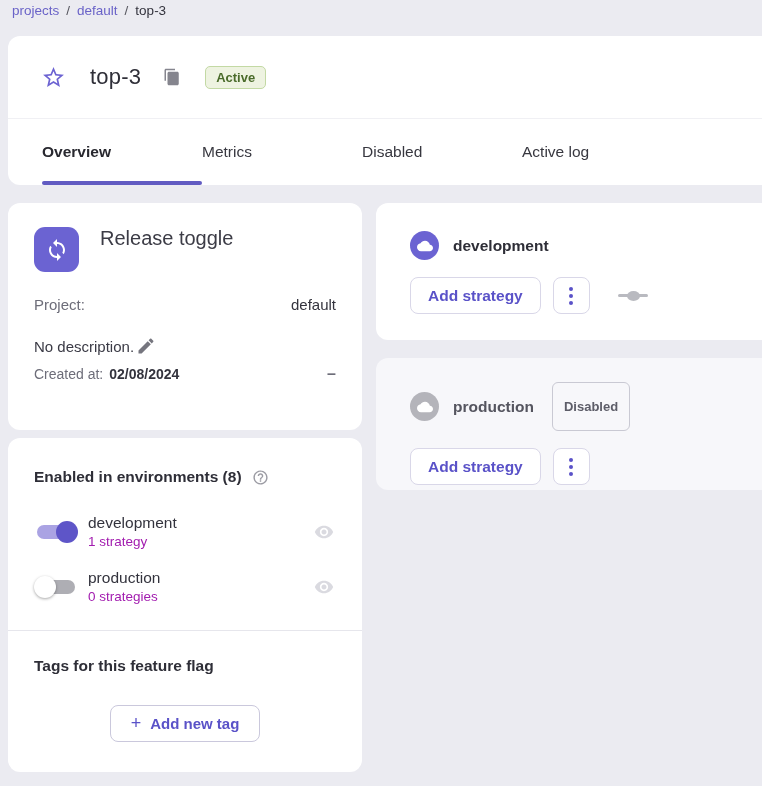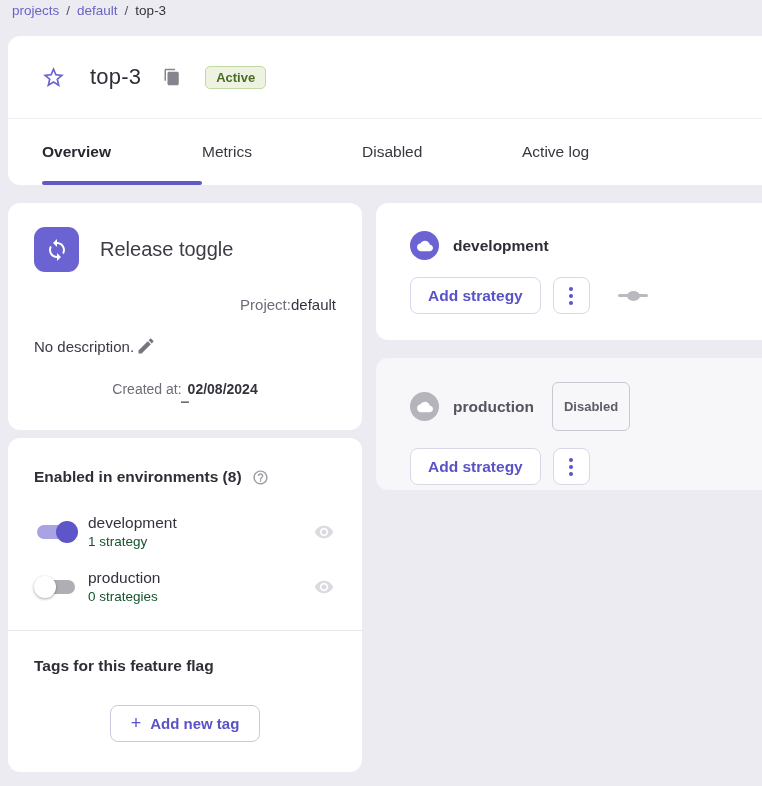--- a/index.html
+++ b/index.html
@@ -30,44 +30,44 @@
     background:#eef3e1; border:1px solid #c3d9a4; border-radius:5px; padding:3px 10px;
   }
   .tabs { position:absolute; left:34px; bottom:0; height:66px; display:flex; }
   .tab { width:160px; height:100%; display:flex; align-items:center; 
          font-size:15.5px; color:#37373f; cursor:pointer; position:relative; }
   .tab.active { font-weight:700; color:#28282f; }
   .tab .indicator { position:absolute; left:0; right:0; bottom:0; height:4px; background:#615bc2; border-radius:2px; }
 
   
   .flag-card { left:8px; top:203px; width:354px; height:227px; padding:24px 26px; }
-  .flag-type-row { display:flex; align-items:center; gap:21px; }
+  .flag-type-row { display:flex; gap:21px; }
   .flag-type-icon { width:45px; height:45px; background:#6b63d2; border-radius:11px;
                     display:flex; align-items:center; justify-content:center; }
   .flag-type-label { font-size:20px; color:#3c3c46; }
-  .kv-row { display:flex; justify-content:flex-end; align-items:center; margin-top:24px; }
+  .kv-row { display:flex; justify-content:space-between; align-items:center; margin-top:24px; }
   .kv-label { font-size:15px; color:#6d6d79; }
   .kv-value { font-size:15px; color:#33333d; }
   .desc-row { display:flex; justify-content:flex-start; align-items:center; margin-top:21px; }
   .desc-text { font-size:15px; color:#3a3a45; }
   .icon-btn { width:24px; height:24px; display:flex; align-items:center; justify-content:center; cursor:pointer; }
-  .created-row { display:flex; justify-content:space-between; align-items:center; margin-top:23px;flex-direction:column; }
+  .created-row { display:flex; justify-content:space-between; align-items:center; margin-top:8px; }
   .created-left { font-size:14px; color:#6d6d79; }
   .created-left b { color:#33333d; font-weight:700; margin-left:6px; }
   .collapse-btn { color:#6d6d79; font-size:16px; font-weight:700; cursor:pointer; line-height:10px; }
 
   
   .env-card { left:8px; top:438px; width:354px; height:334px; padding:24px 26px; }
   .env-title-row { display:flex; align-items:center; gap:10px; margin-top:6px; }
   .env-title { font-size:15.5px; font-weight:700; color:#2e2e37; }
   .env-row { display:flex; align-items:center; margin-top:28px; }
   .env-row + .env-row { margin-top:20px; }
   .env-texts { margin-left:10px; }
   .env-name { font-size:15.5px; color:#33333d; }
-  .env-strategies { font-size:13.5px; color:#14532d; margin-top:2px; }
+  .env-strategies { font-size:13.5px; color:#a21caf; margin-top:2px; }
   .env-eye { margin-left:auto; }
 
   
   .switch { position:relative; width:44px; height:24px; flex:0 0 44px; cursor:pointer; }
   .switch .track { position:absolute; left:3px; right:3px; top:5px; height:14px; border-radius:8px; }
   .switch .thumb { position:absolute; top:1px; width:22px; height:22px; border-radius:50%; }
   .switch.on .track { background:#aaa3e3; }
   .switch.on .thumb { right:0; background:#5e55c8; }
   .switch.off .track { background:#aeaeb4; }
   .switch.off .thumb { left:0; background:#fff; box-shadow:0 1px 3px rgba(0,0,0,.35); }

